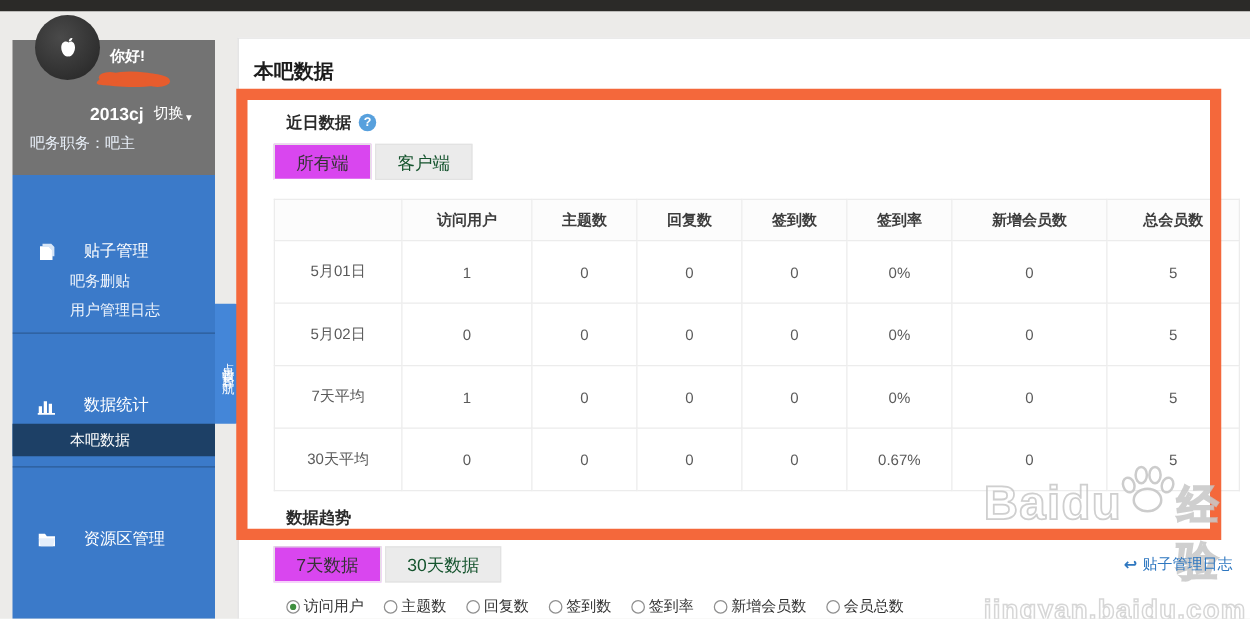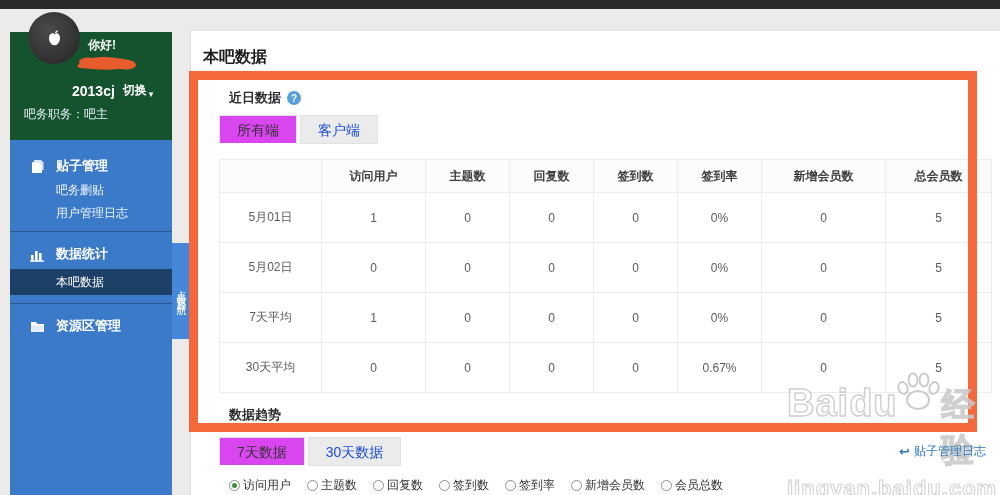--- a/index.html
+++ b/index.html
@@ -8,38 +8,38 @@
     position:relative;
     background:#ecebe9;
     font-family:"Liberation Sans","DejaVu Sans",sans-serif;
     -webkit-font-smoothing:antialiased;
   }
   
   #topbar { position:absolute; left:0; top:0; width:1000px; height:9px; background:#2b2a28; z-index:30; }
 
   
   #sidebar { position:absolute; left:10px; top:32px; width:162px; height:463px; z-index:5; }
-  .user-block { position:relative; height:108px; background:#14532d; }
+  .user-block { position:relative; height:108px; background:#737373; }
   .avatar {
     position:absolute; left:18px; top:-20px; width:52px; height:52px; border-radius:50%;
     background:radial-gradient(circle at 40% 35%, #4a4a4a, #2d2d2d 75%);
     display:flex; align-items:center; justify-content:center; z-index:2;
   }
   .greeting { position:absolute; left:78px; top:5px; color:#fff; font-size:12px; font-weight:bold; }
   .scribble { position:absolute; left:64px; top:22px; }
   .account-row { position:absolute; left:14px; top:50px; color:#fff; font-size:12px; display:flex; align-items:center; gap:8px;margin-left:48px; }
   .account-name { font-size:14px; font-weight:bold; }
-  .switch-link { cursor:pointer; display:flex; align-items:flex-end; gap:2px;font-weight:bold; }
+  .switch-link { cursor:pointer; display:flex; align-items:flex-end; gap:2px; }
   .switch-caret { font-size:9px; line-height:1; }
   .role-row { position:absolute; left:14px; top:74px; color:#eaf1fa; font-size:12px; }
 
   .menu { background:#3b7ac9; padding-top:4px; min-height:355px; }
   .sec { padding:10px 0 6px; }
   .sec + .sec { border-top:1px solid rgba(0,0,0,0.25); }
-  .sec-header { display:flex; align-items:center; gap:11px; padding:3px 0 4px 20px; color:#fff; font-weight:bold; font-size:13px; height:25px; }
+  .sec-header { display:flex; align-items:center; gap:22px; padding:3px 0 4px 20px; color:#fff; font-weight:normal; font-size:13px; height:25px;margin-top:35px; }
   .sec-icon { width:15px; height:15px; display:inline-flex; }
   .sec .item { padding-left:46px; line-height:23px; font-size:12px; color:#eef4fc; cursor:pointer; white-space:nowrap; }
   .sec .item.active { background:#1d4066; line-height:26px; margin:2px 0; color:#fff; }
 
   #collapse-tab {
     position:absolute; left:172px; top:243px; width:19px; height:96px;
     background:#4486d8; border-radius:0 3px 3px 0; color:#fff; font-size:10px;
     writing-mode:vertical-rl; text-align:center; letter-spacing:3px; line-height:19px;
     cursor:pointer; z-index:6;
   }
@@ -55,21 +55,21 @@
   .recent-row { position:absolute; left:38px; top:58px; display:flex; align-items:center; gap:6px; }
   .help-icon {
     width:14px; height:14px; border-radius:50%; background:#57a0dd; color:#fff;
     font-size:10px; font-weight:bold; display:inline-flex; align-items:center; justify-content:center; cursor:pointer;
   }
 
   .tabbar { position:absolute; display:flex; }
   #tabs-recent { left:28px; top:84px; }
   #tabs-trend { left:28px; top:406px; }
   .tab {
-    height:29px; line-height:28px; padding:0 17px; font-size:14px; color:#1d4ed8;
+    height:29px; line-height:28px; padding:0 17px; font-size:14px; color:#14532d;
     background:#ebebeb; border:1px solid #e2e2e2; margin-right:3px; cursor:pointer; white-space:nowrap;
   }
   .tab.active { background:#d946ef; color:#333; border-bottom-color:#fff; }
 
   
   #recent-table { position:absolute; left:28px; top:128px; border-collapse:collapse; table-layout:fixed; background:#fff; }
   #recent-table th, #recent-table td { border:1px solid #ececec; text-align:center; overflow:hidden; }
   #recent-table th { height:33px; font-size:12px; font-weight:bold; color:#3d3d3d; background:#fcfcfc; }
   #recent-table td { height:50px; font-size:12px; color:#5a5a5a; }
 

